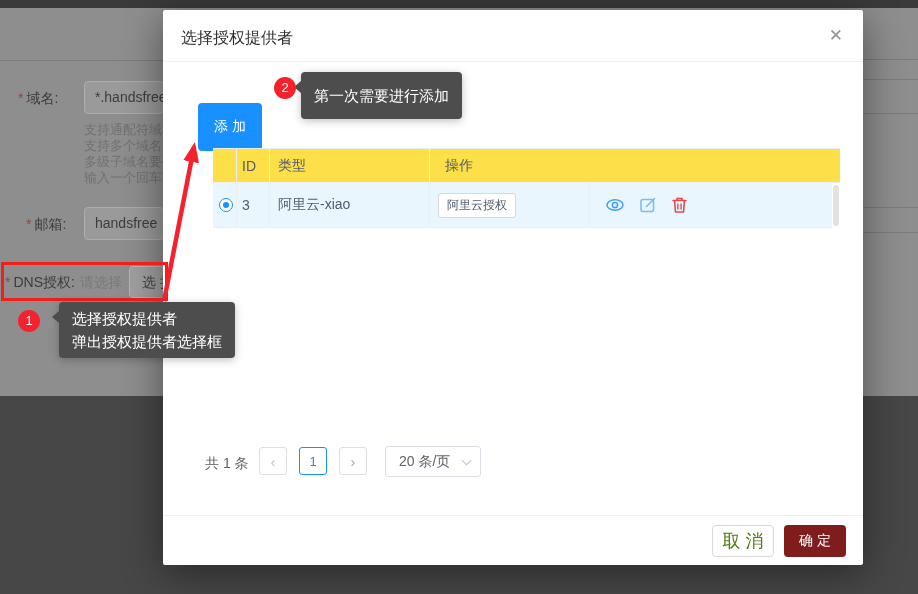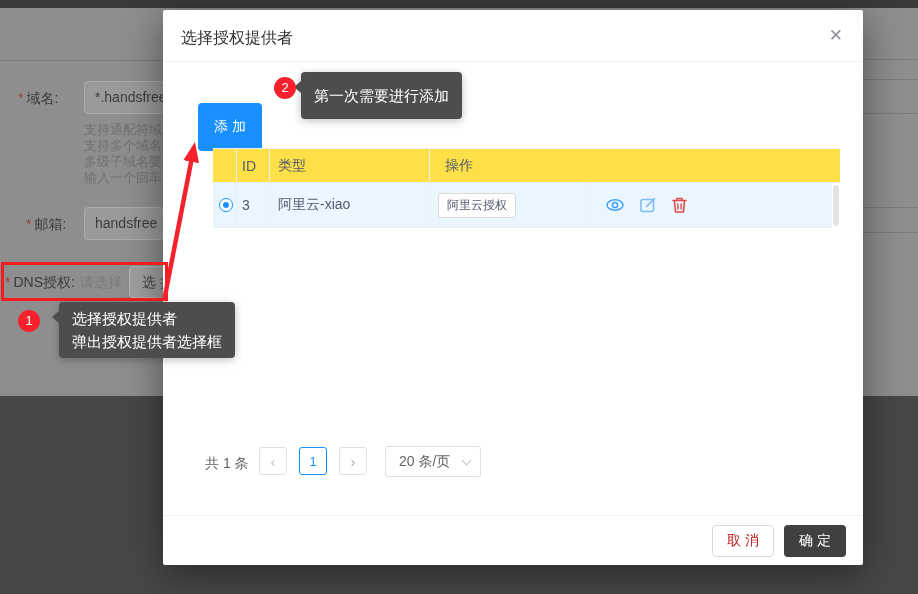--- a/index.html
+++ b/index.html
@@ -61,22 +61,22 @@
   .pg-page { left:136px; color:#1890ff; border-color:#1890ff; font-size:13px; }
   .pg-next { left:176px; color:#a6aab2; }
   .pg-size { position:absolute; left:222px; top:-1px; width:96px; height:31px; background:#fff; border:1px solid #dcdfe6;
              border-radius:3px; font-size:14px; color:#606266; line-height:29px; padding-left:13px; cursor:pointer; }
   .chev-down { position:absolute; right:10px; top:10px; width:7px; height:7px; border-right:1.5px solid #c0c4cc;
                border-bottom:1.5px solid #c0c4cc; transform:rotate(45deg); }
 
   
   .modal-footer { position:absolute; left:0; bottom:0; width:100%; height:50px; border-top:1px solid #f0f0f0; }
   .btn-cancel { position:absolute; right:89px; top:9px; width:62px; height:32px; background:#fff; border:1px solid #d9d9d9;
-                border-radius:4px; font-size:14px; color:#b91c1c; cursor:pointer; font-family:inherit; }
-  .btn-confirm { position:absolute; right:17px; top:9px; width:62px; height:32px; background:#404040; border:none;
+                border-radius:4px; font-size:18px; color:#4d7c0f; cursor:pointer; font-family:inherit; }
+  .btn-confirm { position:absolute; right:17px; top:9px; width:62px; height:32px; background:#7f1d1d; border:none;
                  border-radius:4px; font-size:14px; color:#fff; cursor:pointer; font-family:inherit; }
 
   
   .redbox { position:absolute; left:1px; top:262px; width:167px; height:39px; border:3px solid #f21d1d; z-index:20; }
   .badge { position:absolute; width:22px; height:22px; border-radius:50%; background:#f5222d; color:#fff;
            font-size:13px; text-align:center; line-height:22px; z-index:22; }
   .badge-1 { left:18px; top:310px; }
   .badge-2 { left:274px; top:77px; }
   .tooltip { position:absolute; background:#4d4d4d; color:#fff; border-radius:4px; padding:5px 13px;
              font-size:15px; line-height:23px; white-space:nowrap; z-index:21; box-shadow:0 2px 8px rgba(0,0,0,0.25); }

